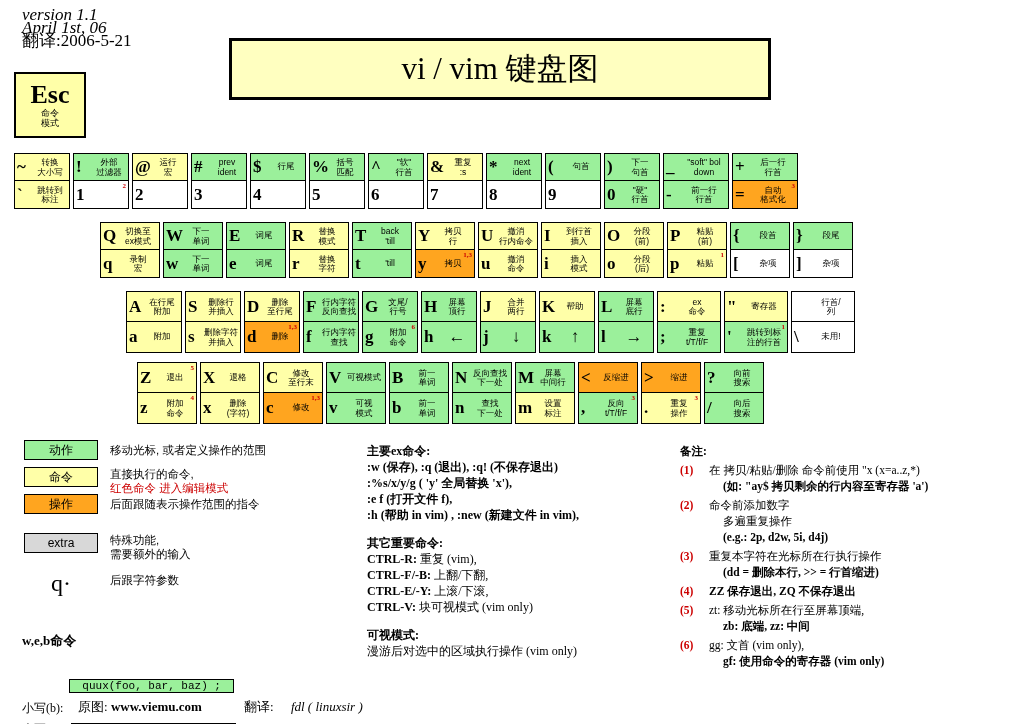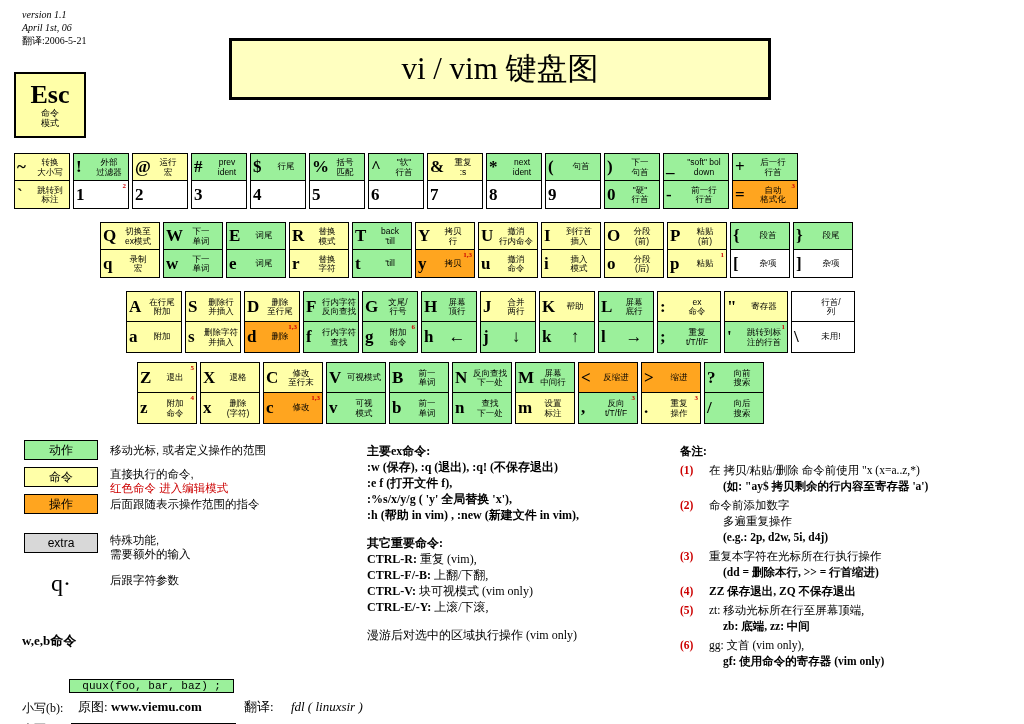--- a/index.html
+++ b/index.html
@@ -1,19 +1,19 @@
 <!DOCTYPE html>
 <html><head>
 <meta charset="utf-8">
 <style>
   html,body{margin:0;padding:0;}
   body{width:1024px;height:724px;background:#fff;font-family:"Liberation Serif",serif;}
   #sheet{position:relative;width:1024px;height:724px;overflow:hidden;}
   .abs{position:absolute;box-sizing:border-box;}
-  .ver{left:22px;top:8px;font-style:italic;font-size:10px;line-height:13px;font-family:"Liberation Serif",serif;}
+  .ver{left:22px;top:8px;font-style:italic;font-size:17px;line-height:13px;font-family:"Liberation Serif",serif;}
   .title-box{left:229px;top:38px;width:542px;height:62px;border:3px solid #000;background:#ffffc0;display:flex;align-items:center;justify-content:center;}
   .title-box span{font-size:31px;font-family:"Liberation Serif",serif;}
   .esc{left:14px;top:72px;width:72px;height:66px;border:2px solid #000;background:#ffffa8;display:flex;flex-direction:column;align-items:center;justify-content:center;}
   .esc .big{font-size:26px;font-weight:bold;line-height:26px;font-family:"Liberation Serif",serif;}
   .esc .sm{font-size:9px;line-height:10px;text-align:center;}
 
   
   .key{border:1.5px solid #000;background:#fff;}
   .half{position:relative;height:50%;border-bottom:1px solid #000;box-sizing:border-box;overflow:hidden;}
   .half.last{border-bottom:none;}
@@ -576,33 +576,34 @@
     <div style="margin-top:4px;display:flex;align-items:center;gap:6px;">
       <span style="font-size:12px;">大写(B):</span>
       <span class="codebox">quux(foo, bar, baz) ;</span>
     </div>
   </div>
 
   <div class="abs mid" style="left:367px;top:443px;width:300px;">
     <div style="font-weight:bold;">主要ex命令:</div>
     <div id="ex-lines">
         <div><b>:w (保存), :q (退出), :q! (不保存退出)</b></div>
+        <div><b>:%s/x/y/g ( 'y' 全局替换 'x'),</b></div>
         <div><b>:e f (打开文件  f),</b></div>
-        <div><b>:%s/x/y/g ( 'y' 全局替换 'x'),</b></div>
         <div><b>:h (帮助  in vim) , :new (新建文件  in vim),</b></div>
       </div>
     <div style="height:12px;"></div>
     <div style="font-weight:bold;">其它重要命令:</div>
     <div id="other-lines">
         <div><b>CTRL-R:</b> 重复  (vim),</div>
         <div><b>CTRL-F/-B:</b> 上翻/下翻,</div>
+        <div><b>CTRL-E/-Y:</b> 上滚/下滚,</div>
         <div><b>CTRL-V:</b> 块可视模式  (vim only)</div>
-        <div><b>CTRL-E/-Y:</b> 上滚/下滚,</div>
       </div>
     <div style="height:12px;"></div>
+    <div style="font-weight:bold;">可视模式:</div>
     <div id="visual-lines">
         <div>漫游后对选中的区域执行操作  (vim only)</div>
       </div>
   </div>
 
   <div class="abs notes" style="left:680px;top:443px;width:340px;">
     <div style="font-weight:bold;">备注:</div>
     <div id="notes-items">
         <div style="display: flex; gap: 5px; margin-top: 3px;">
           <div class="red" style="font-weight: bold; min-width: 24px;">(1)</div>

